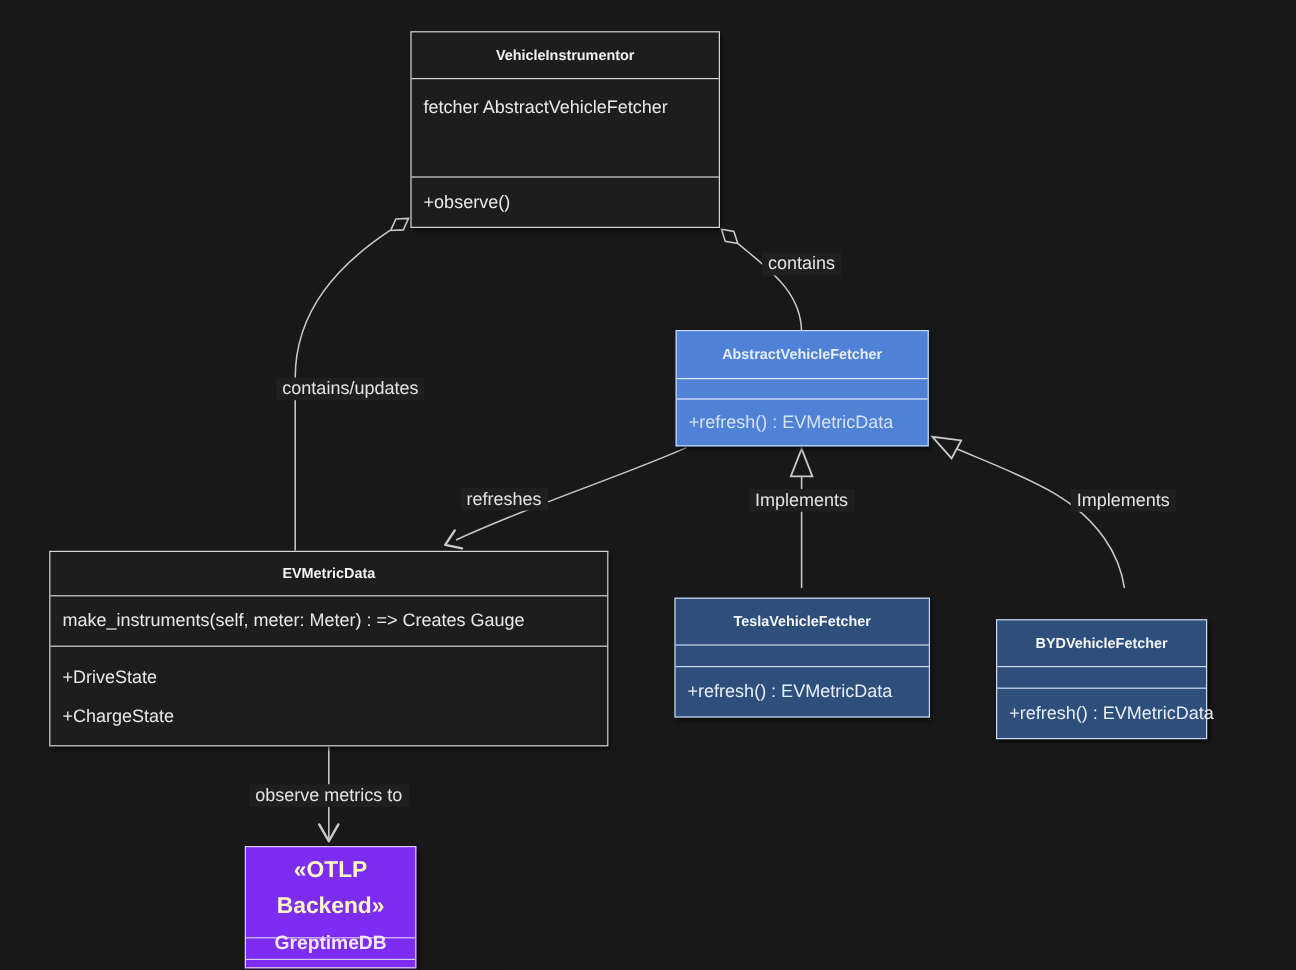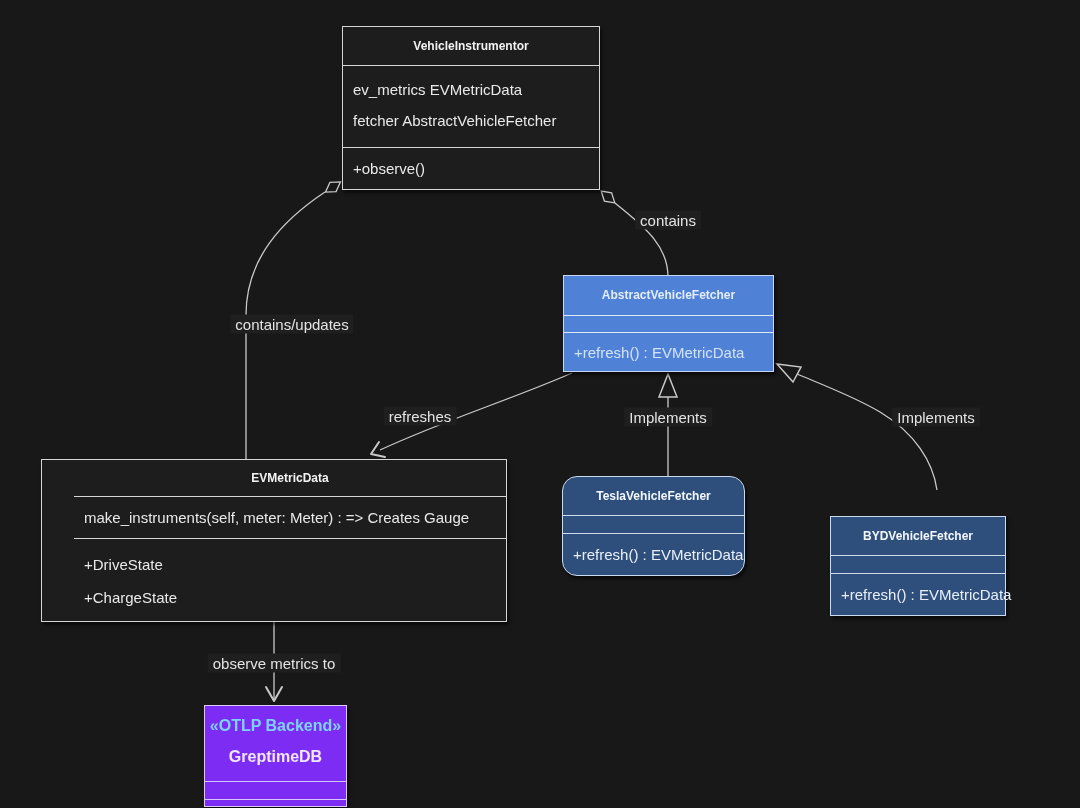--- a/index.html
+++ b/index.html
@@ -25,54 +25,54 @@
 
   
   #box-vi { left:342px; top:26px; width:258px; }
   #box-vi .box-title { line-height:38px; height:38px; }
   #box-vi .attrs { height:82px; padding-top:8px; }
   #box-vi .attrs .member { line-height:31px; }
   #box-vi .methods { height:42px; }
   #box-vi .methods .member { line-height:42px; }
 
   
-  #box-evmd { left:41px; top:459px; width:466px;padding-left:32px; }
+  #box-evmd { left:41px; top:459px; width:466px; }
   #box-evmd .box-title { line-height:36px; height:36px; }
   #box-evmd .attrs { height:83px; padding-top:9px; }
   #box-evmd .attrs .member { line-height:33px; }
   #box-evmd .methods { height:42px; }
   #box-evmd .methods .member { line-height:42px; }
 
   
   .blue { background:#4f81d6; border-color:#c6d7f4; color:#d4e2f8; box-shadow:2px 3px 3px rgba(0,0,0,0.6); }
   .blue .box-title { color:#e3edfc; }
   .blue .sect { border-top:1px solid #dfe9fa; }
   #box-avf { left:563px; top:275px; width:211px; }
   #box-avf .box-title { line-height:39px; height:39px; }
   #box-avf .attrs { height:17px; }
   #box-avf .methods { height:39px; }
   #box-avf .methods .member { line-height:39px; }
 
   
   .navy { background:#2e4f7b; border-color:#ccd9ee; color:#e9eff9; box-shadow:2px 3px 3px rgba(0,0,0,0.6); }
   .navy .box-title { color:#f4f7fc; }
   .navy .sect { border-top:1px solid #cddaee; }
-  #box-tvf { left:562px; top:476px; width:183px;border-radius:15px; }
+  #box-tvf { left:562px; top:498px; width:213px; }
   #box-bvf { left:830px; top:516px; width:176px; }
   #box-tvf .box-title, #box-bvf .box-title { line-height:38px; height:38px; }
   #box-tvf .attrs, #box-bvf .attrs { height:18px; }
   #box-tvf .methods, #box-bvf .methods { height:42px; }
   #box-tvf .methods .member, #box-bvf .methods .member { line-height:42px; }
 
   
   .purple { background:#7d2df3; border-color:#dccbfa; color:#eee2ff; box-shadow:2px 3px 3px rgba(0,0,0,0.6); }
   .purple .sect { border-top:1px solid #d9c6f9; }
   #box-gdb { left:204px; top:705px; width:143px; }
   #box-gdb .title-area { height:70px; padding-top:5px; text-align:center; }
-  #box-gdb .stereotype { font-size:16px; font-weight:600; line-height:30px; color:#7dd3fc; }
+  #box-gdb .stereotype { font-size:19px; font-weight:600; line-height:30px; color:#fef9c3; }
   #box-gdb .box-title { font-size:16px; line-height:32px; height:32px; color:#f1e7ff; }
   #box-gdb .attrs { height:18px; }
   #box-gdb .methods { height:7px; }
 
   .edge-label {
     position:absolute; z-index:3; transform:translate(-50%,-50%);
     background:#1f1f1f; color:#e4e4e4; font-size:15px;
     padding:1px 5px; white-space:nowrap;
   }
   #lbl-contains-updates { left:246px; top:324px;margin-left:46px; }
@@ -110,21 +110,20 @@
     </g>
     <g>
       <path class="edge" d="M 274 622 L 274 699"></path>
       <polyline class="arrow-open" points="266,687 274,701 282,687"></polyline>
     </g>
   </svg>
 
   <div class="class-box" id="box-vi">
     <div class="box-title">VehicleInstrumentor</div>
     <div class="sect attrs">
-      <div class="member">ev_metrics EVMetricData</div>
       <div class="member">fetcher AbstractVehicleFetcher</div>
     </div>
     <div class="sect methods">
       <div class="member">+observe()</div>
     </div>
   </div>
 
   <div class="class-box blue" id="box-avf">
     <div class="box-title">AbstractVehicleFetcher</div>
     <div class="sect attrs"></div>

